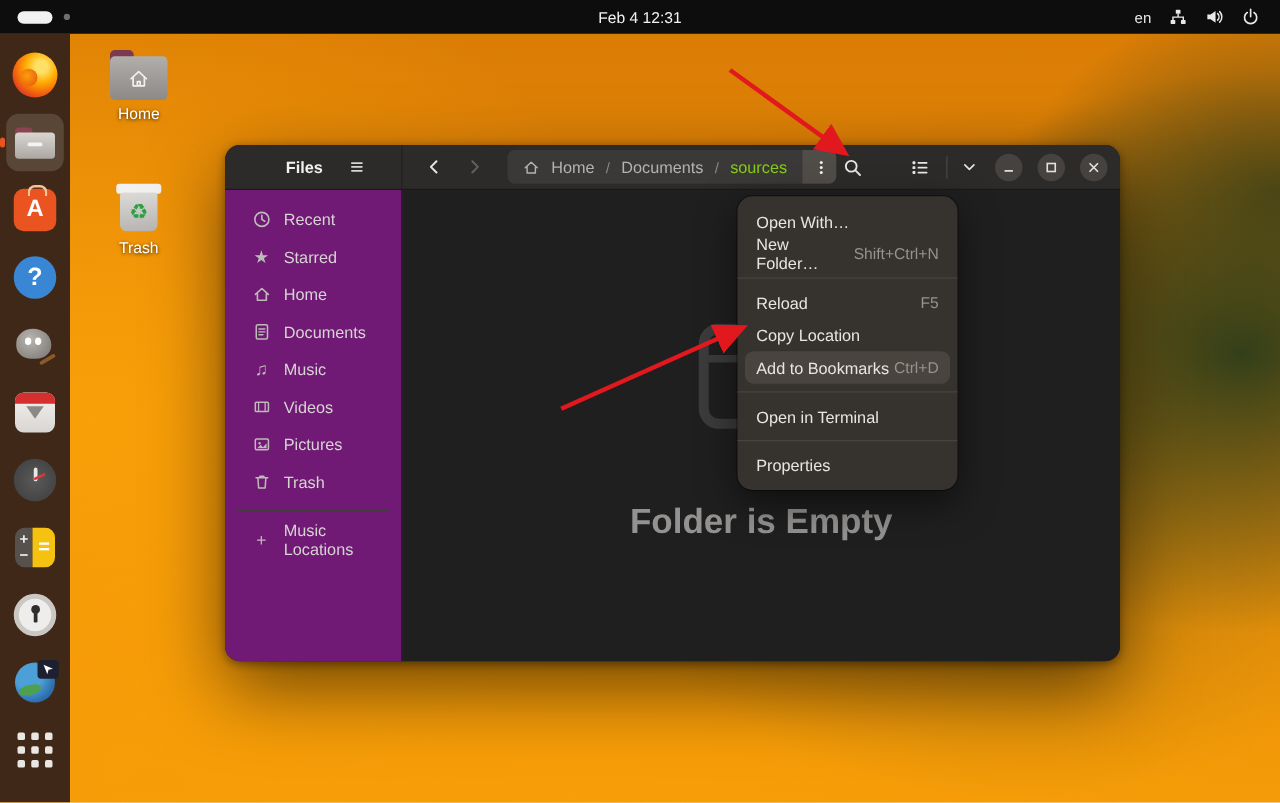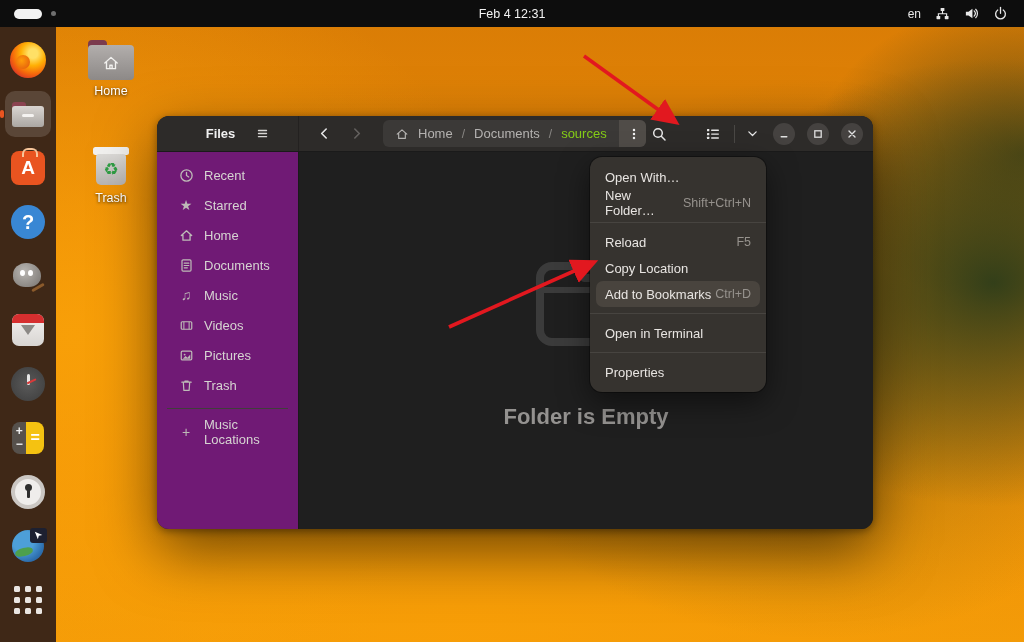--- a/index.html
+++ b/index.html
@@ -88,21 +88,21 @@
   .home-art { width:46px; height:40px; margin:0 auto; position:relative; }
   .home-art .tab { position:absolute; left:0; top:0; width:19px; height:9px; background:#7b3b4e; border-radius:4px 4px 0 0; }
   .home-art .body { position:absolute; left:0; top:5px; width:46px; height:35px; border-radius:4px;
       background:linear-gradient(#b2aeac,#8d8987); display:flex; align-items:center; justify-content:center; }
   .trash-art { width:44px; height:40px; margin:0 auto; position:relative; }
   .trash-art .lid { position:absolute; left:4px; top:0; width:36px; height:8px; background:#f2f1ef; border-radius:2.5px; }
   .trash-art .can { position:absolute; left:7px; top:7px; width:30px; height:31px; background:linear-gradient(#dcdad7,#b8b5b2);
       border-radius:3px 3px 5px 5px; display:flex; align-items:center; justify-content:center; }
   .trash-art .rec { color:#2f9e44; font-size:17px; line-height:1; }
   
-  .window { position:absolute; left:157px; top:116px; width:716px; height:413px; border-radius:12px;
+  .window { position:absolute; left:180px; top:116px; width:716px; height:413px; border-radius:12px;
       background:#1f1f1f; box-shadow:0 22px 60px rgba(0,0,0,.55), 0 2px 8px rgba(0,0,0,.4); z-index:10; overflow:hidden;
       display:flex; flex-direction:column; }
   .headerbar { height:36px; background:#2d2b29; display:flex; align-items:center; flex:none;
       border-bottom:1px solid #1a1a1a; }
   .hb-left { width:142px; flex:none; display:flex; align-items:center; justify-content:center; gap:14px;
       position:relative; height:100%; border-right:1px solid #232120; }
   .win-title { font-size:13px; font-weight:bold; color:#f0f0f0; margin-left:26px; }
   .iconbtn { width:26px; height:26px; border-radius:6px; display:flex; align-items:center; justify-content:center; flex:none; }
   .nav { display:flex; align-items:center; gap:6px; margin-left:12px; }
   .crumbbar { margin-left:14px; height:27px; width:295px; background:#3b3937; border-radius:6px;
@@ -119,21 +119,21 @@
   .winbody { flex:1; display:flex; min-height:0; }
   .sidebar { width:142px; flex:none; background:#701a75; border-right:1px solid #1a1a1a; padding-top:8px;
       display:flex; flex-direction:column; }
   .side-item { height:30px; display:flex; align-items:center; gap:10px; padding-left:16px; color:#d6d4d2;
       font-size:13px; border-radius:6px; margin:0 5px; }
   .side-item .sic { width:16px; height:16px; display:flex; align-items:center; justify-content:center;
       color:#bdbab7; font-size:14px; flex:none; }
   .side-sep { height:1px; background:#413e3b; margin:8px 10px; }
   .content { flex:1; position:relative; background:#1f1f1f; }
   .empty-wrap { position:absolute; inset:0; display:flex; flex-direction:column; align-items:center; justify-content:center; gap:26px; }
-  .empty-title { font-size:22px; font-weight:bold; color:#949290; margin-top:22px; }
+  .empty-title { font-size:28px; font-weight:bold; color:#949290; margin-top:22px; }
   
   .menu { position:absolute; left:590px; top:157px; width:176px; background:#36332f; border-radius:12px;
       box-shadow:0 10px 30px rgba(0,0,0,.5), 0 0 0 1px rgba(0,0,0,.35); z-index:20; padding:7px 0; }
   .menu-item { height:26px; margin:0 6px; border-radius:7px; display:flex; align-items:center;
       padding:0 9px; font-size:13px; color:#e8e5e2; }
   .menu-item .sc { margin-left:auto; color:#96928d; font-size:12.5px; }
   .menu-item.hl { background:#49443e; }
   .menu-sep { height:1px; background:#474440; margin:6px 0; }
   
   .arrows { position:absolute; left:0; top:0; width:1024px; height:642px; z-index:100; pointer-events:none; }

